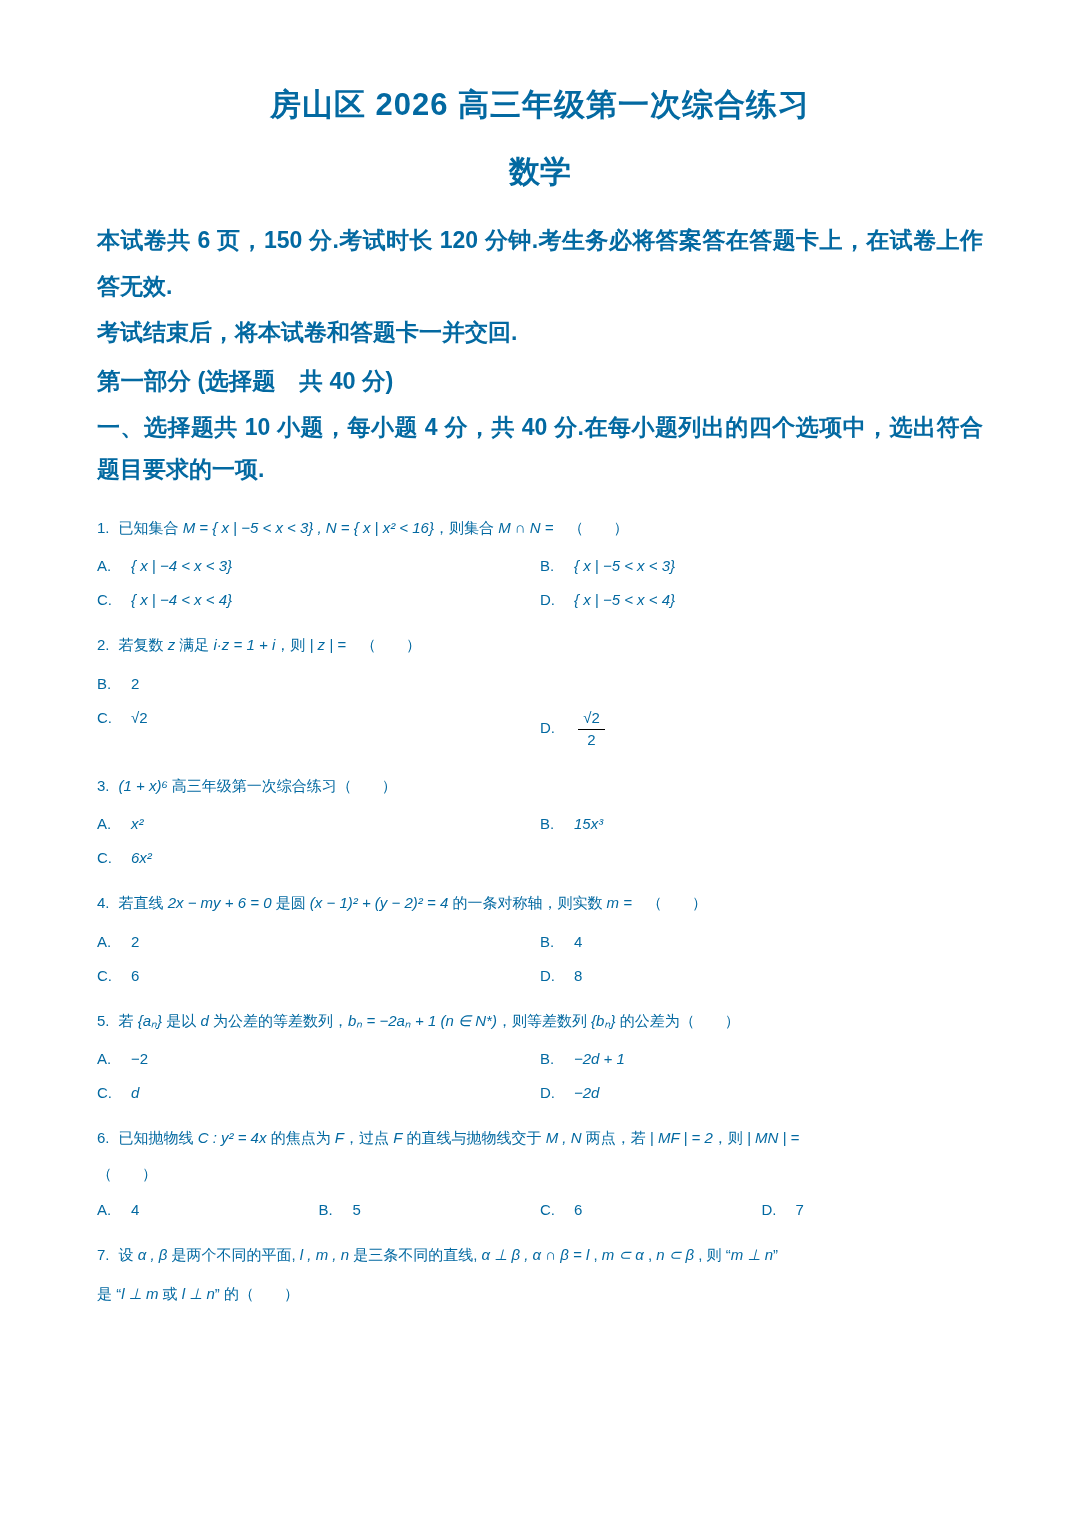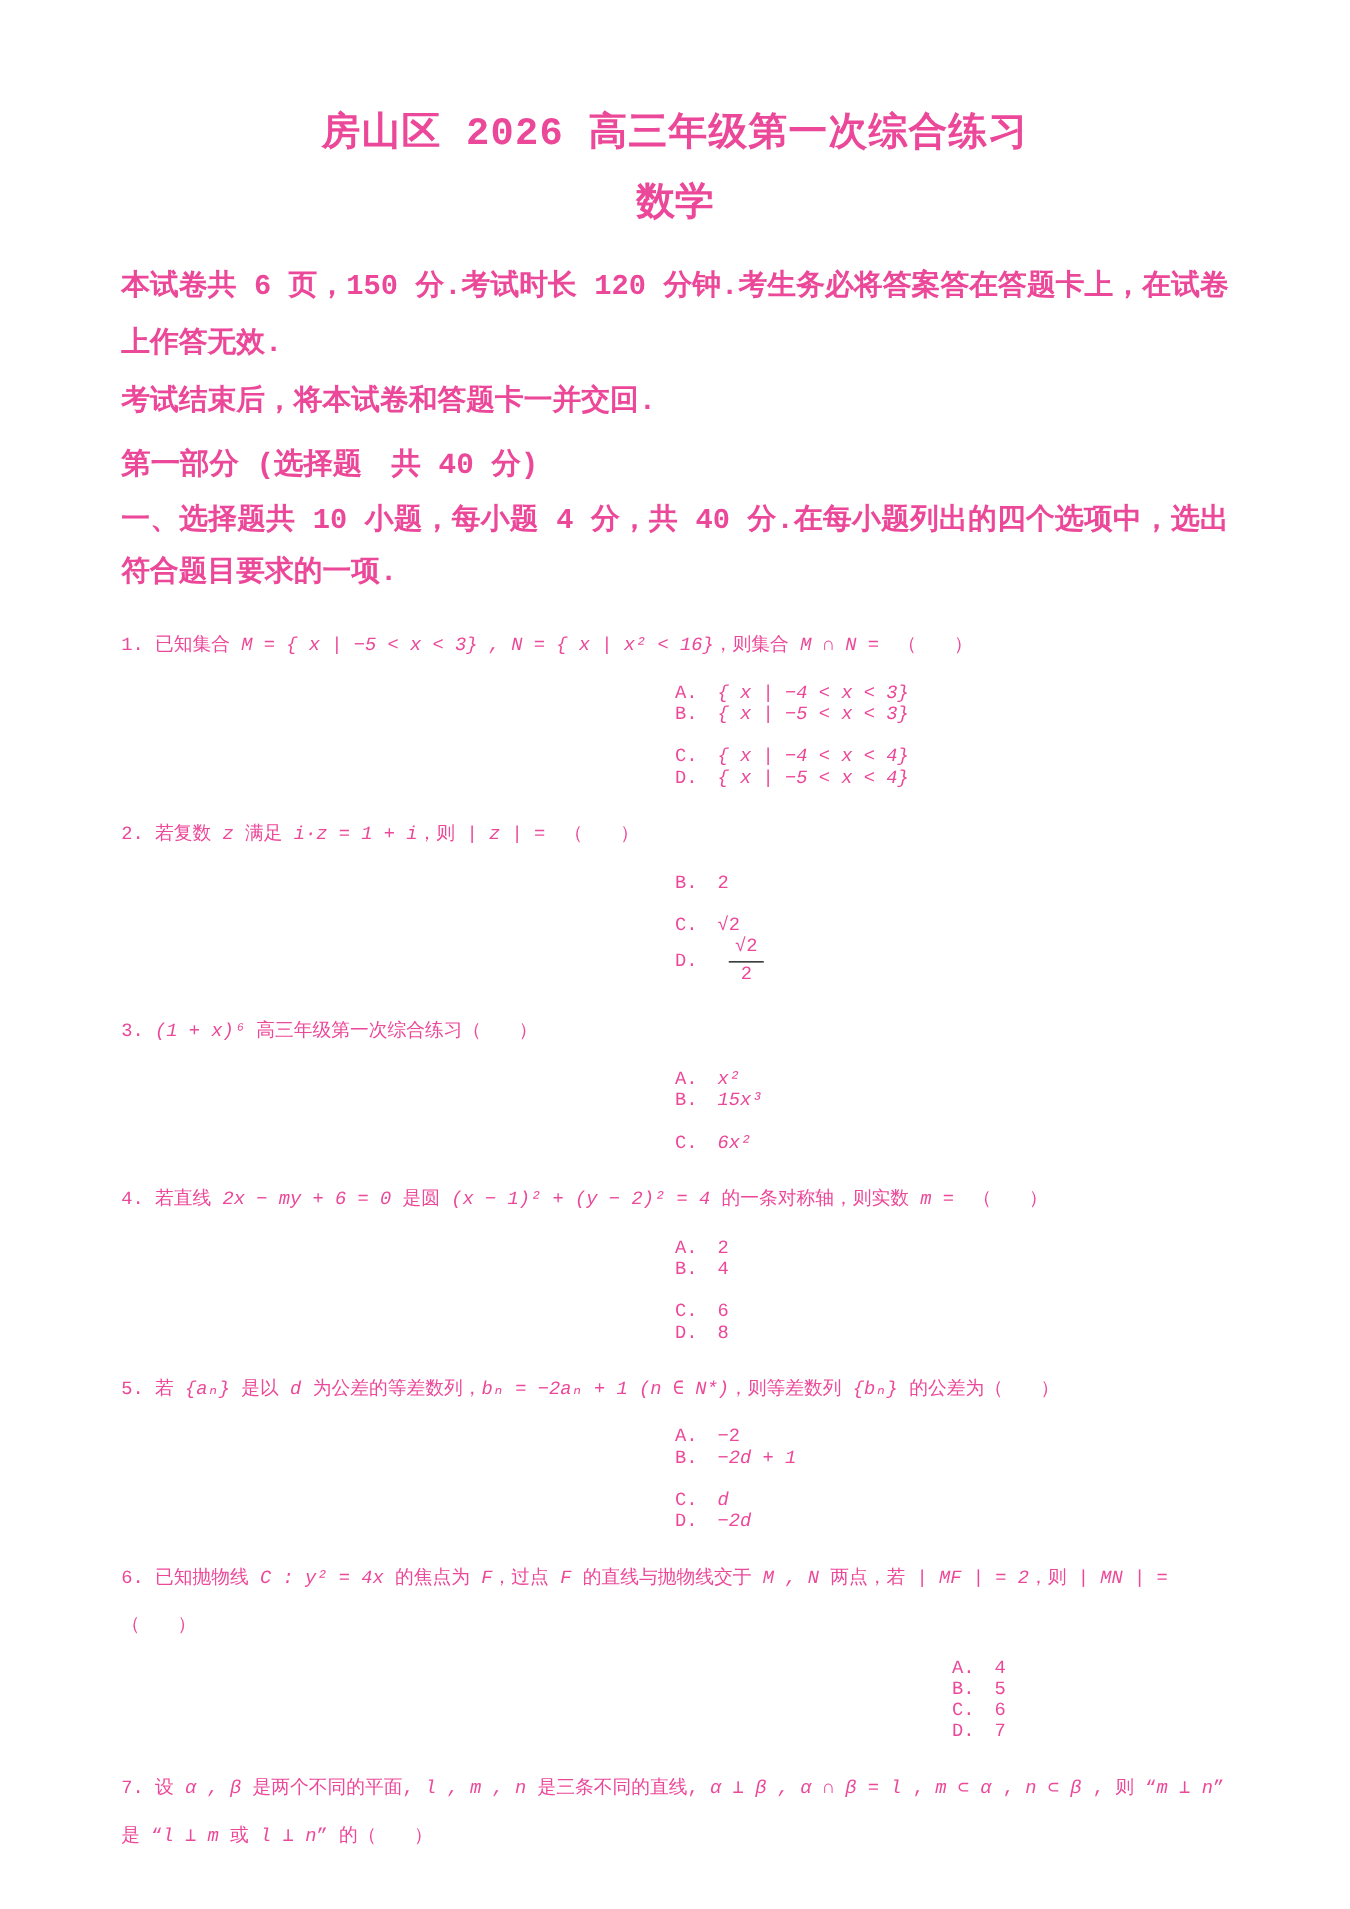--- a/index.html
+++ b/index.html
@@ -1,37 +1,37 @@
 <!DOCTYPE html>
 <html><head>
 <meta charset="utf-8">
 <style>
   html,body{margin:0;padding:0;background:#ffffff;}
   .page{
     position:relative;
     width:1080px;height:1527px;
     box-sizing:border-box;
     padding:84px 97px 0 97px;
-    background:#ffffff;color:#ec4899;
-    font-family:Liberation Mono, monospace;
+    background:#ffffff;color:#0369a1;
+    font-family:Liberation Sans, sans-serif;
     overflow:hidden;
   }
   .title{font-size:31px;font-weight:700;text-align:center;letter-spacing:1px;}
-  .subject{font-size:31px;font-weight:700;text-align:center;margin-top:14px;}
+  .subject{font-size:31px;font-weight:700;text-align:center;margin-top:25px;}
   .intro{margin-top:24px;font-size:23px;font-weight:700;line-height:2.0;text-align:justify;}
   .intro .line{display:block;}
   .part-heading{margin-top:10px;font-size:23.5px;font-weight:700;}
   .instruction{margin-top:10px;font-size:23px;font-weight:700;line-height:1.82;text-align:justify;}
   .q{margin-top:24px;font-size:15px;}
   .stem{line-height:1.7;}
   .nowrap{white-space:nowrap;}
   .qnum{margin-right:9px;}
   .m-it{font-style:italic;}
   .m-up{font-style:normal;}
-  .opt-row{display:flex;margin-top:17px;align-items:flex-end;flex-direction:column;}
+  .opt-row{display:flex;margin-top:17px;align-items:flex-start;}
   .opt2{width:50%;}
   .opt4{width:25%;}
   .opt-label{display:inline-block;min-width:34px;}
   .paren-line{margin-top:14px;}
   .frac{display:inline-block;vertical-align:middle;text-align:center;line-height:1.2;}
   .frac .num{display:block;border-bottom:1.5px solid #000;padding:0 5px 2px 5px;}
   .frac .den{display:block;padding-top:1px;}
 </style>
 </head>
 <body>

